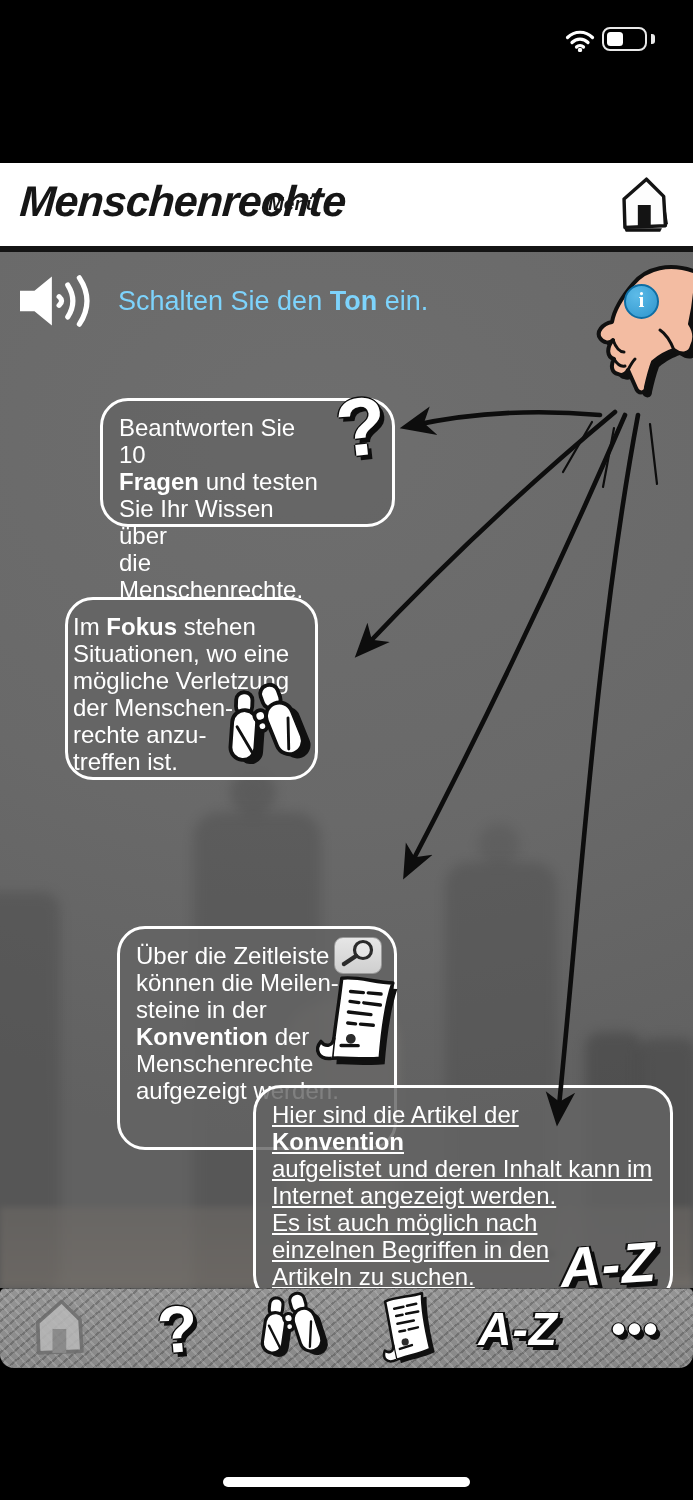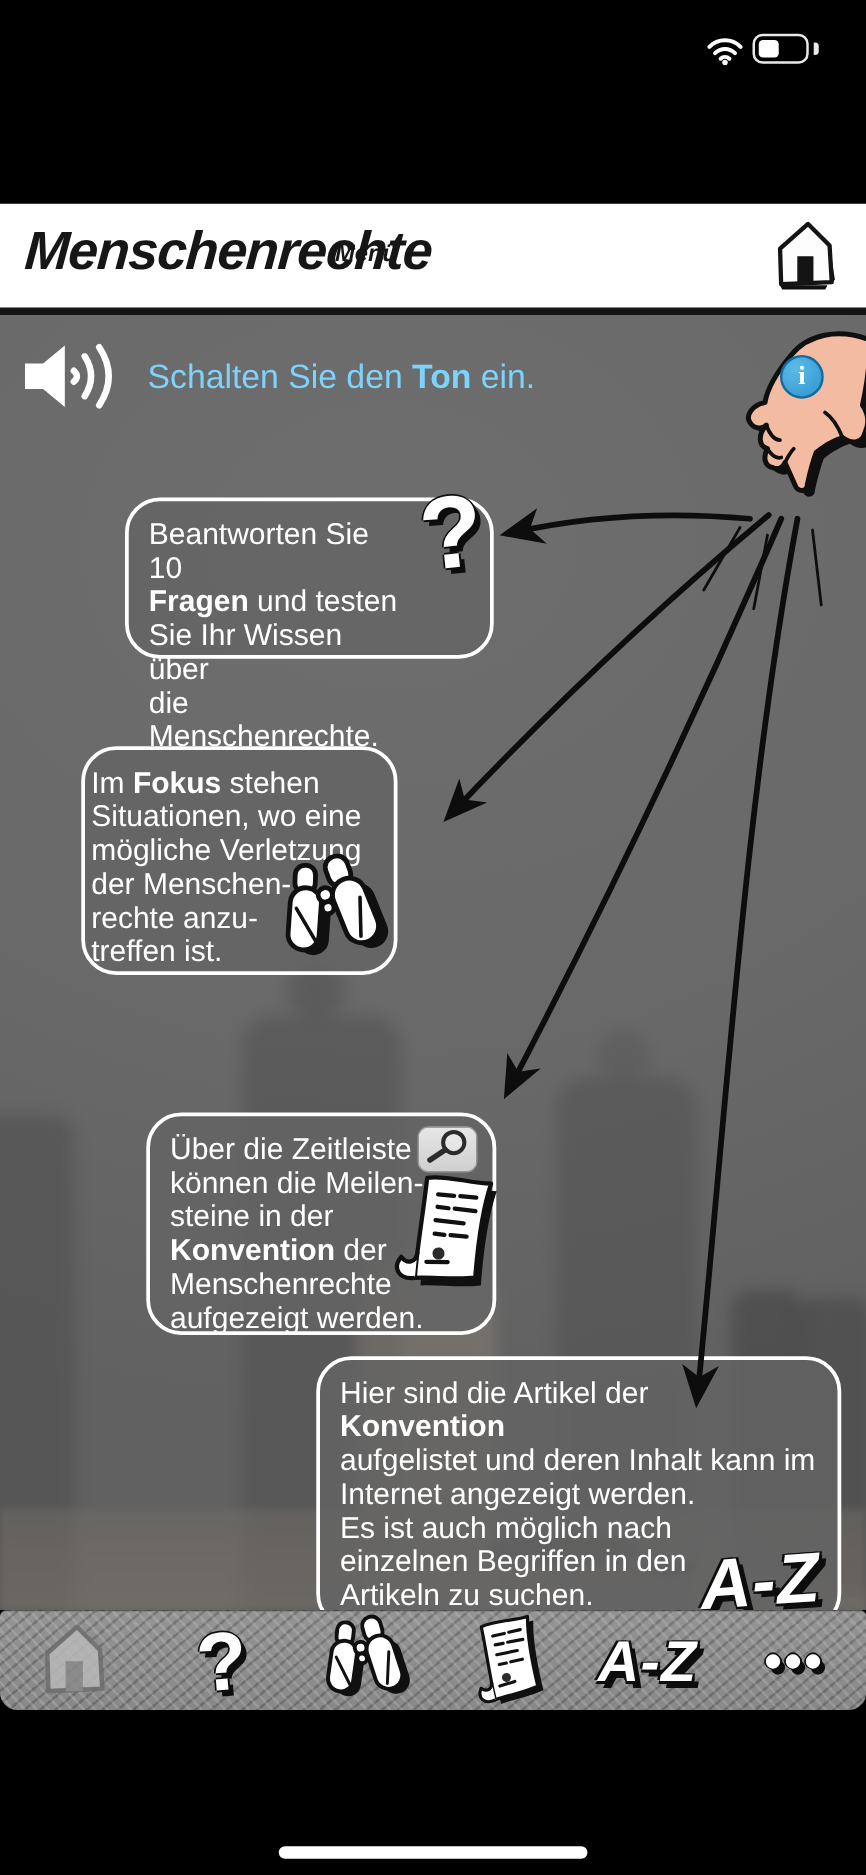--- a/index.html
+++ b/index.html
@@ -176,34 +176,34 @@
     <div class="abs comicq" style="right:6px;top:12px;font-size:82px;transform:rotate(-6deg);">?</div>
   </div>
 
   <div class="bubble" style="left:65px;top:597px;width:253px;height:183px;padding:13px 14px 12px 5px;">
     <span>Im <b>Fokus</b> stehen<br>Situationen, wo eine<br>mögliche Verletzung<br>der Menschen-<br>rechte anzu-<br>treffen ist.</span>
     <svg class="abs" style="right:2px;bottom:4px;transform:rotate(-12deg);" width="100" height="88" viewBox="0 0 104 92">
         <use href="#binoculars"></use>
       </svg>
   </div>
 
-  <div class="bubble" style="left:117px;top:890px;width:280px;height:178px;padding:13px 16px 12px 16px;">
+  <div class="bubble" style="left:117px;top:926px;width:280px;height:224px;padding:13px 16px 12px 16px;">
     <span>Über die Zeitleiste<br>können die Meilen-<br>steine in der<br><b>Konvention</b> der<br>Menschenrechte<br>aufgezeigt werden.</span>
     <div id="magnifier-btn">
       <svg width="44" height="33" viewBox="0 0 44 33">
         <circle cx="28" cy="12" r="8.5" stroke="#2b2b2b" stroke-width="3.2" fill="rgba(255,255,255,.25)"></circle>
         <line x1="21" y1="18" x2="9" y2="26" stroke="#2b2b2b" stroke-width="4.5" stroke-linecap="round"></line>
       </svg>
     </div>
     <svg class="abs" style="right:-2px;top:44px;transform:rotate(14deg);z-index:4" width="80" height="98" viewBox="0 0 82 100">
         <use href="#scrolldoc"></use>
       </svg>
   </div>
 
-  <div class="bubble" style="left:253px;top:1085px;width:420px;height:218px;padding:13px 14px 12px 16px;">
+  <div class="bubble" style="left:253px;top:1085px;width:420px;height:218px;padding:13px 14px 12px 16px;text-decoration:underline;">
     <span>Hier sind die Artikel der <b>Konvention</b><br>aufgelistet und deren Inhalt kann im<br>Internet angezeigt werden.<br>Es ist auch möglich nach<br>einzelnen Begriffen in den<br>Artikeln zu suchen.</span>
     <div class="abs comicaz" style="right:14px;bottom:22px;font-size:56px;transform:rotate(-4deg);">A-Z</div>
   </div>
 
   <svg class="abs nofit" style="left:0;top:0;z-index:5" width="693" height="1500" viewBox="0 0 693 1500">
     <defs>
       <marker id="ah" markerWidth="8" markerHeight="7" refX="5.4" refY="3.5" orient="auto" viewBox="0 0 8 7">
         <path d="M0,0.3 L7.7,3.5 L0.3,6.7 L2.3,3.5 Z" fill="#0d0d0d"></path>
       </marker>
     </defs>

